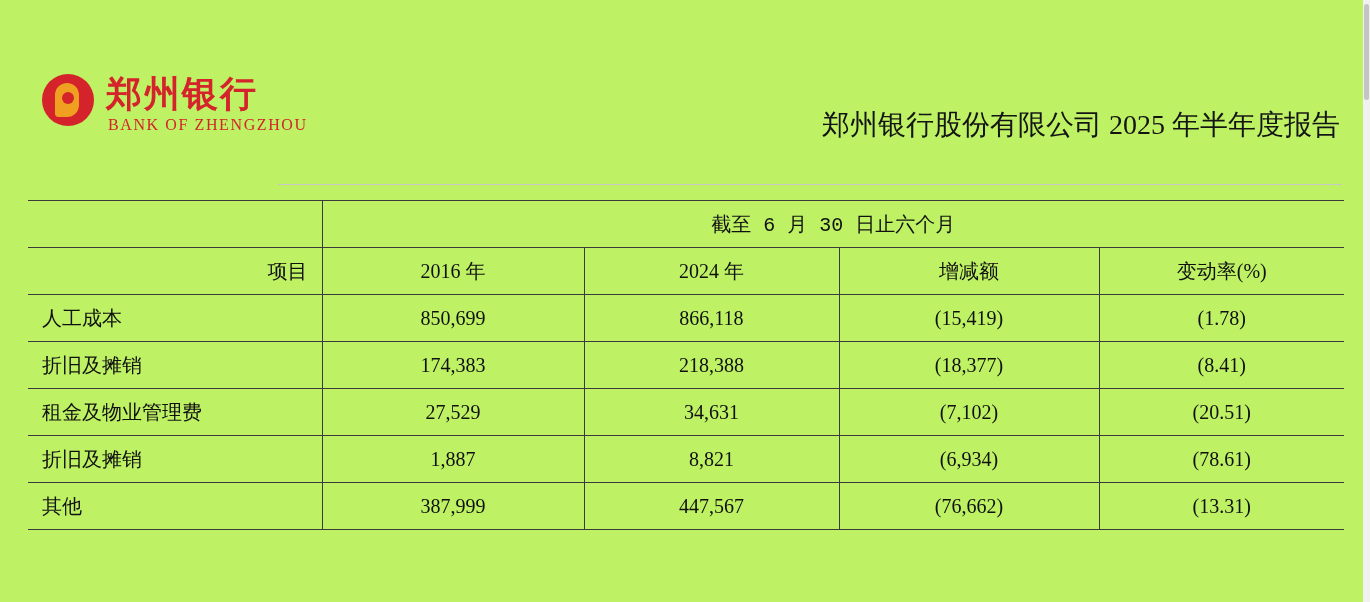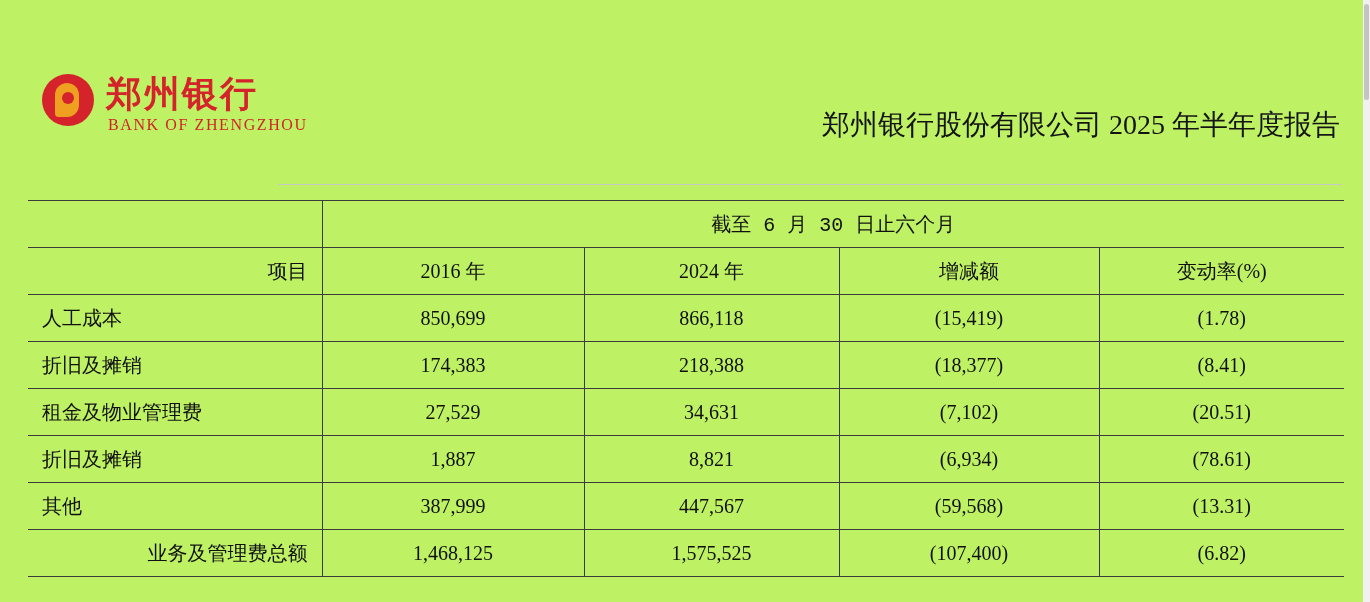--- a/index.html
+++ b/index.html
@@ -249,29 +249,22 @@
           <td class="col-item">折旧及摊销</td>
           <td class="num bold vline-l">1,887</td>
           <td class="num vline-l">8,821</td>
           <td class="num vline-l">(6,934)</td>
           <td class="num vline-l">(78.61)</td>
         </tr>
         <tr>
           <td class="col-item">其他</td>
           <td class="num bold vline-l">387,999</td>
           <td class="num vline-l">447,567</td>
-          <td class="num vline-l">(59,568)</td>
+          <td class="num vline-l">(76,662)</td>
           <td class="num vline-l">(13.31)</td>
-        </tr>
-        <tr>
-          <td class="col-item bold">业务及管理费总额</td>
-          <td class="num bold vline-l">1,468,125</td>
-          <td class="num vline-l">1,575,525</td>
-          <td class="num vline-l">(107,400)</td>
-          <td class="num vline-l">(6.82)</td>
         </tr>
       </tbody>
     </table>
   </div>
 
   <div class="scrollbar">
     <div class="thumb"></div>
   </div>
 </div>
 

